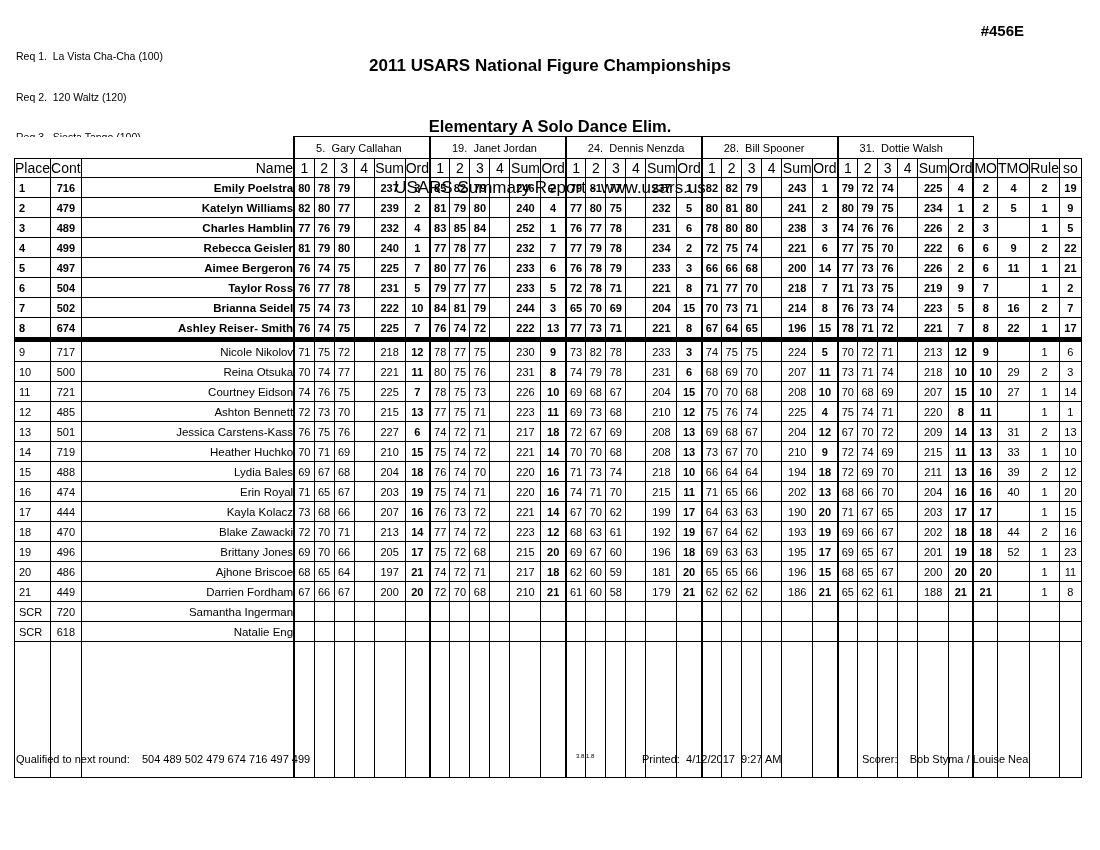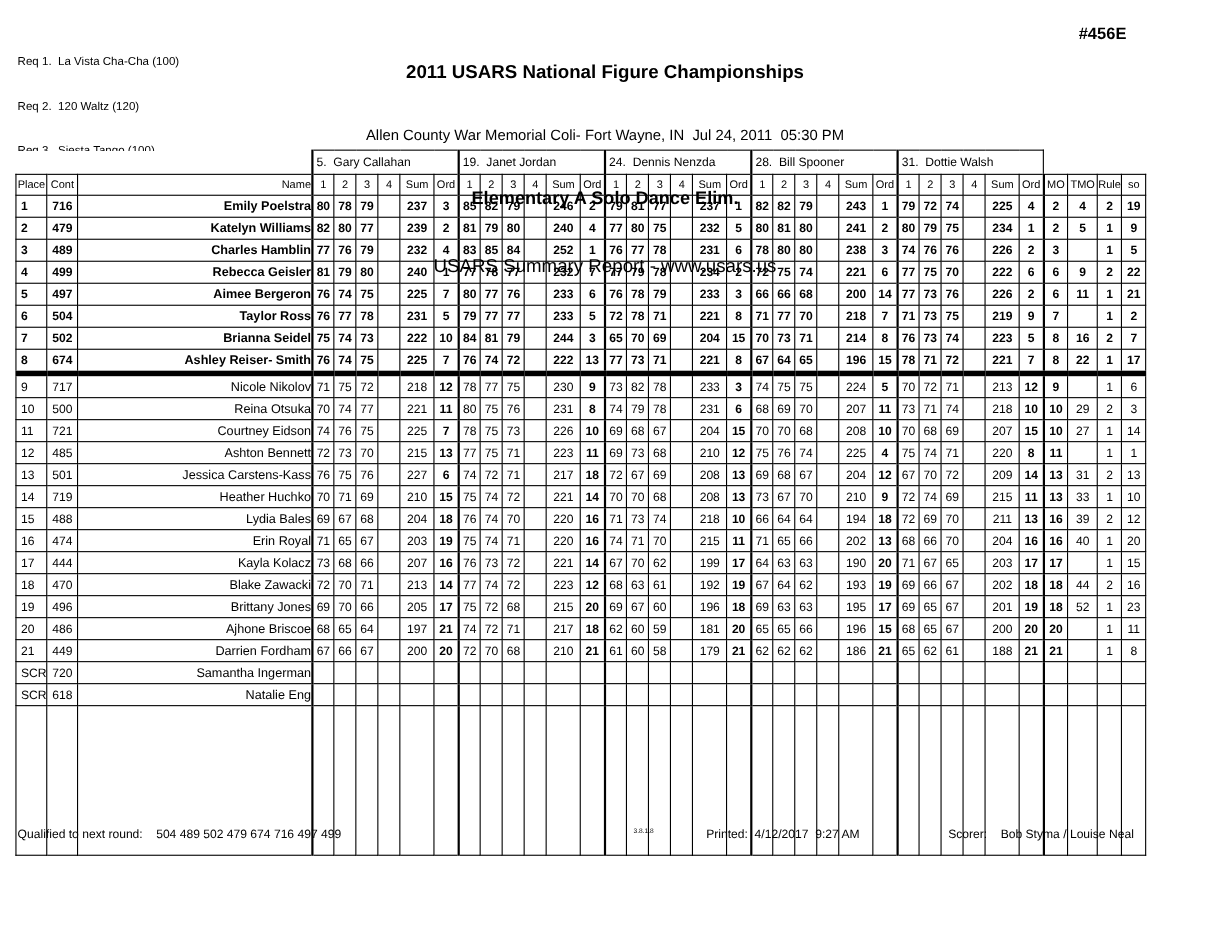--- a/index.html
+++ b/index.html
@@ -9,22 +9,22 @@
   .reqs{position:absolute;left:16px;top:23px;font-size:10.5px;line-height:13.5px;white-space:pre}
   .titleblock{position:absolute;left:0;top:20px;width:1100px;text-align:center;white-space:pre}
   .title{font-size:17px;font-weight:700}
   .venue{font-size:13.5px;margin-top:3px}
   .eventname{font-size:16.5px;font-weight:700;margin-top:5px}
   .reportline{font-size:17px;margin-top:6px}
   .eventnum{position:absolute;right:76px;top:22px;font-size:15px;font-weight:700}
 
   table.results{position:absolute;left:14px;top:136px;border-collapse:collapse;table-layout:fixed}
   .results th,.results td{border:1px solid #000;height:19px;padding:0;font-size:11px;overflow:hidden;white-space:nowrap}
-  .results th{font-weight:400;font-size:10px;height:18px;text-align:center}
-  .results th.judge{height:21px;text-align:left;padding-left:3px;font-size:11px;white-space:pre}
+  .results th{font-weight:400;font-size:14px;height:18px;text-align:center}
+  .results th.judge{height:21px;text-align:left;padding-left:21px;font-size:11px;white-space:pre}
   .results th.nb{border:none;background:#fff}
   .results th.name,.results td.name{text-align:right;padding-left:3px}
   .results td.name{font-size:11.5px}
   .results td.place{text-align:left;padding-left:4px}
   .results .c{text-align:center}
   .results .g{border-left:2px solid #000}
   .results td.ord,.results td.mo{font-weight:700}
   tr.bold td{font-weight:700}
   tr.cut td{border-bottom:5px solid #000}
   tr.fill td{height:135px}
@@ -42,21 +42,20 @@
 <div class="page">
 
   <div class="reqs">
     <div>Req 1.  La Vista Cha-Cha (100)</div>
     <div>Req 2.  120 Waltz (120)</div>
     <div>Req 3.  Siesta Tango (100)</div>
   </div>
 
   <div class="titleblock">
     <div class="title">2011 USARS National Figure Championships</div>
-    <div class="venue">Allen County War Memorial Coli- Fort Wayne, IN  Jul 24, 2011  05:30 PM</div>
     <div class="eventname">Elementary A Solo Dance Elim.</div>
     <div class="reportline">USARS Summary Report - www.usars.us</div>
   </div>
 
   <div class="eventnum">#456E</div>
 
   <table class="results">
       <colgroup>
         <col style="width: 27px;">
         <col style="width: 28px;">

